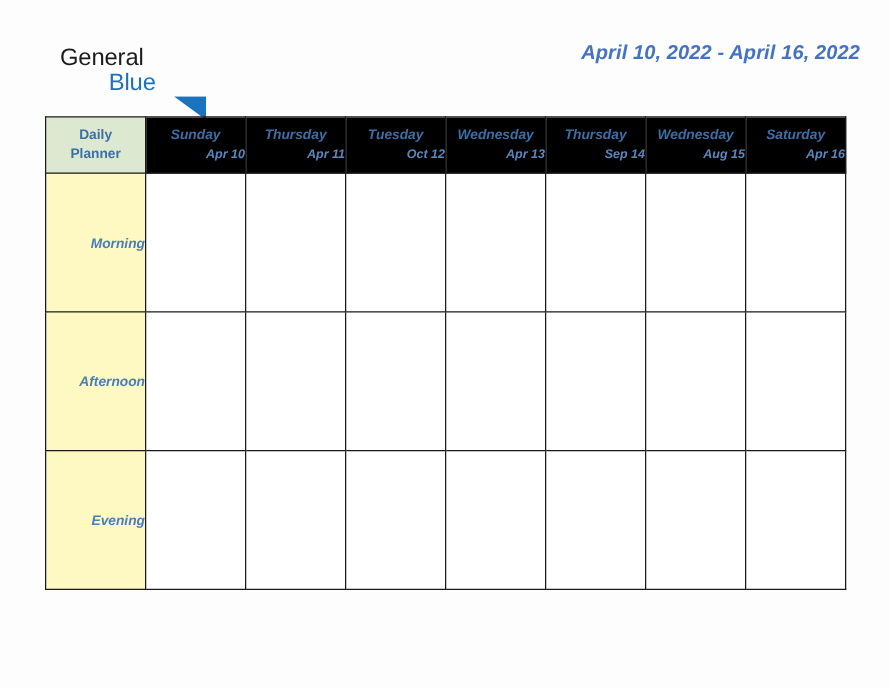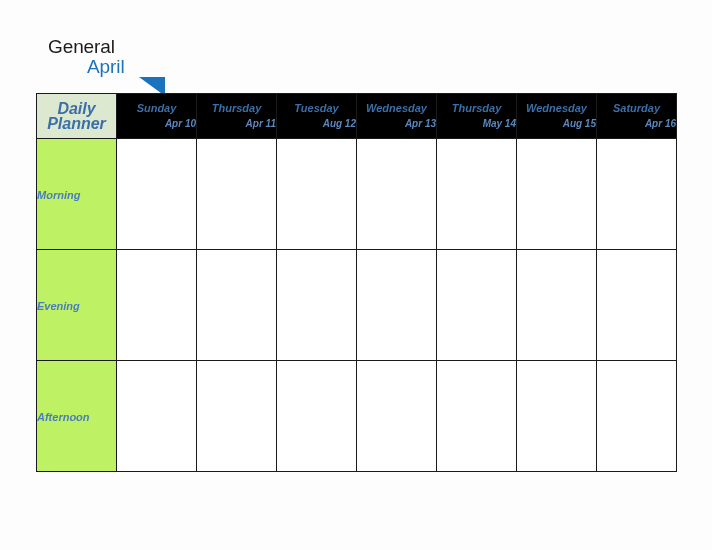--- a/index.html
+++ b/index.html
@@ -131,33 +131,32 @@
     text-align: right;
   }
   .hdr-corner {
     background: #dde8d0;
     height: 44px;
     vertical-align: middle;
     text-align: center;
   }
   .hdr-corner-l1, .hdr-corner-l2 {
     font-family: "Liberation Sans", sans-serif;
-    font-style: italic;
-    font-weight: bold;
-    font-size: 16px;
+    font-weight: bold;
+    font-size: 11px;
     line-height: 15px;
     color: #3a6fa8;
   }
 
   
   .row-label {
-    background: #bef264;
+    background: #fef9c3;
     height: 110px;
     vertical-align: middle;
-    text-align: left;
+    text-align: right;
   }
   .row-label-text {
     font-family: "Liberation Sans", sans-serif;
     font-style: italic;
     font-weight: bold;
     font-size: 11px;
     line-height: 15px;
     color: #4a7ebb;
   }
   .slot-cell {
@@ -174,29 +173,30 @@
     min-height: 8px;
   }
 </style>
 </head>
 <body>
 
 <div class="top-band">
 
   <div class="logo">
     <span class="logo-general">General</span>
-    <span class="logo-blue">April</span>
+    <span class="logo-blue">Blue</span>
     <span class="logo-tri">
       <svg width="26" height="19" viewBox="0 0 26 19" xmlns="http://www.w3.org/2000/svg">
         <polygon points="0,0 26,0 26,19" fill="#1b72bd"></polygon>
       </svg>
     </span>
   </div>
 
   <div class="title-block">
+    <div class="title-sub">April 10, 2022 - April 16, 2022</div>
   </div>
 
 </div>
 
 <table class="planner">
   <colgroup>
     <col class="col-label">
     <col class="col-day">
       <col class="col-day">
       <col class="col-day">
@@ -214,29 +214,29 @@
       <th class="hdr-cell">
         <div class="hdr-day">Sunday</div>
         <div class="hdr-date">Apr 10</div>
       </th>
       <th class="hdr-cell">
         <div class="hdr-day">Thursday</div>
         <div class="hdr-date">Apr 11</div>
       </th>
       <th class="hdr-cell">
         <div class="hdr-day">Tuesday</div>
-        <div class="hdr-date">Aug 12</div>
+        <div class="hdr-date">Oct 12</div>
       </th>
       <th class="hdr-cell">
         <div class="hdr-day">Wednesday</div>
         <div class="hdr-date">Apr 13</div>
       </th>
       <th class="hdr-cell">
         <div class="hdr-day">Thursday</div>
-        <div class="hdr-date">May 14</div>
+        <div class="hdr-date">Sep 14</div>
       </th>
       <th class="hdr-cell">
         <div class="hdr-day">Wednesday</div>
         <div class="hdr-date">Aug 15</div>
       </th>
       <th class="hdr-cell">
         <div class="hdr-day">Saturday</div>
         <div class="hdr-date">Apr 16</div>
       </th>
     </tr>
@@ -263,21 +263,21 @@
         </td>
       <td class="slot-cell">
           <span class="slot-text"></span>
         </td>
       <td class="slot-cell">
           <span class="slot-text"></span>
         </td>
     </tr>
     <tr>
       <td class="row-label">
-        <span class="row-label-text">Evening</span>
+        <span class="row-label-text">Afternoon</span>
       </td>
       <td class="slot-cell">
           <span class="slot-text"></span>
         </td>
       <td class="slot-cell">
           <span class="slot-text"></span>
         </td>
       <td class="slot-cell">
           <span class="slot-text"></span>
         </td>
@@ -289,21 +289,21 @@
         </td>
       <td class="slot-cell">
           <span class="slot-text"></span>
         </td>
       <td class="slot-cell">
           <span class="slot-text"></span>
         </td>
     </tr>
     <tr>
       <td class="row-label">
-        <span class="row-label-text">Afternoon</span>
+        <span class="row-label-text">Evening</span>
       </td>
       <td class="slot-cell">
           <span class="slot-text"></span>
         </td>
       <td class="slot-cell">
           <span class="slot-text"></span>
         </td>
       <td class="slot-cell">
           <span class="slot-text"></span>
         </td>

